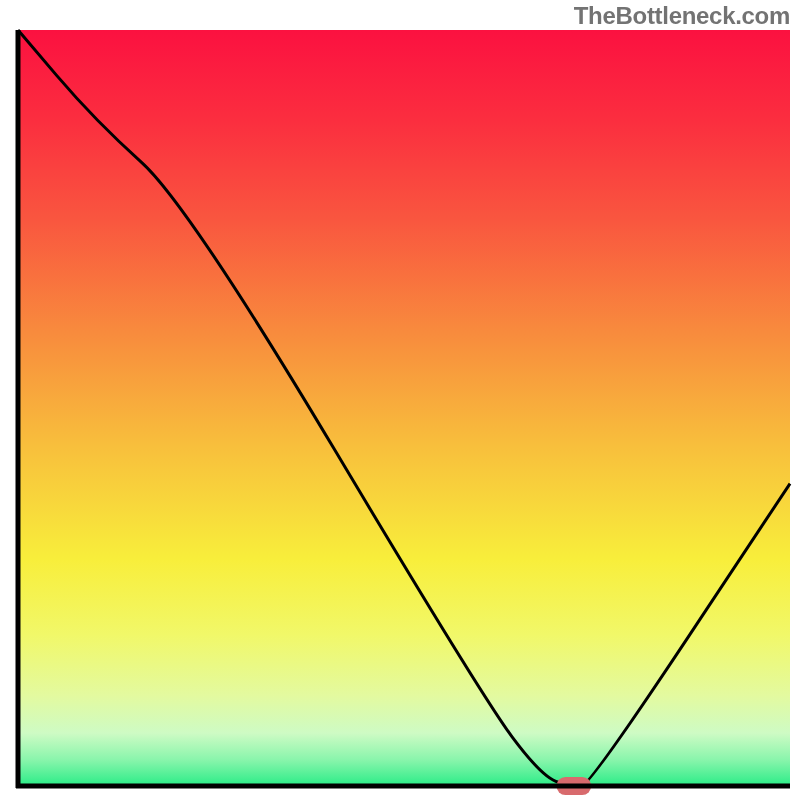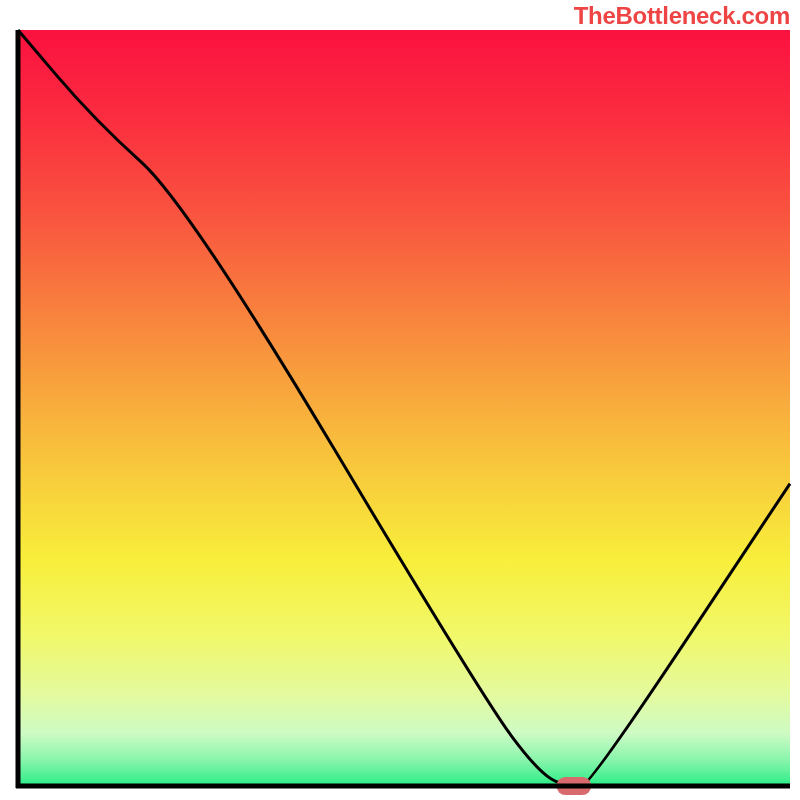--- a/index.html
+++ b/index.html
@@ -14,21 +14,21 @@
     position: relative;
     width: 800px;
     height: 800px;
   }
   .attribution {
     position: absolute;
     top: 2px;
     right: 10px;
     font-size: 24px;
     font-weight: bold;
-    color: #ef4444;
+    color: #737373;
     letter-spacing: -0.3px;
   }
   svg {
     display: block;
   }
 </style>
 </head>
 <body>
 <div class="wrap">
 

